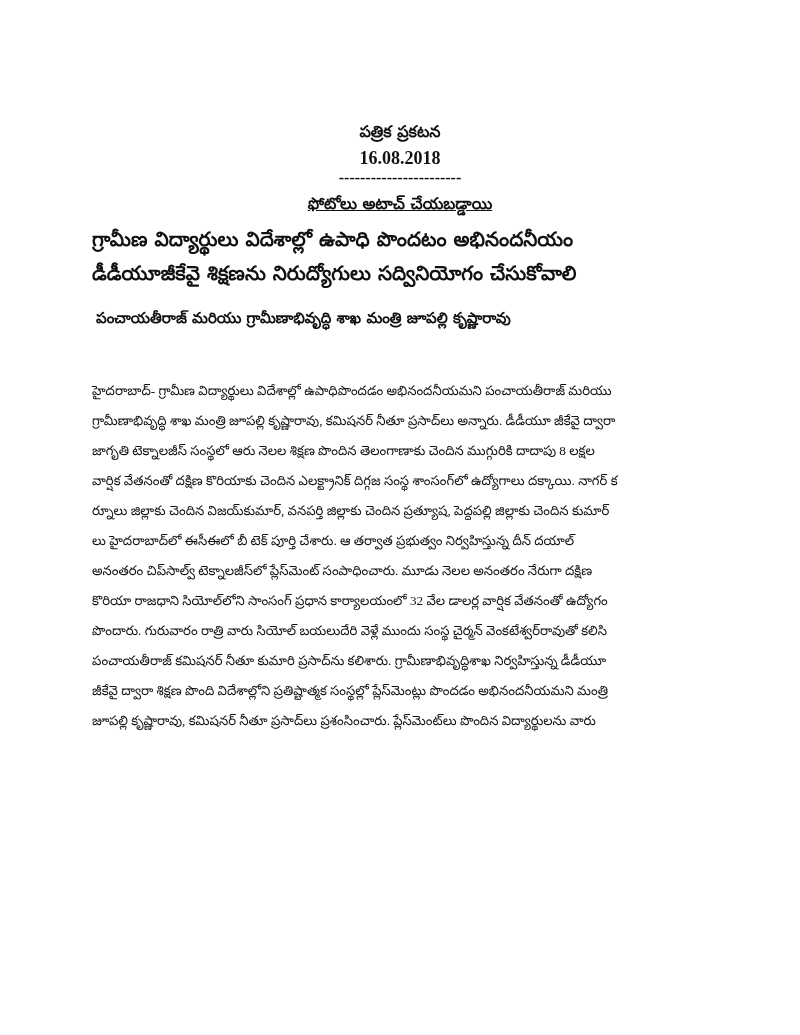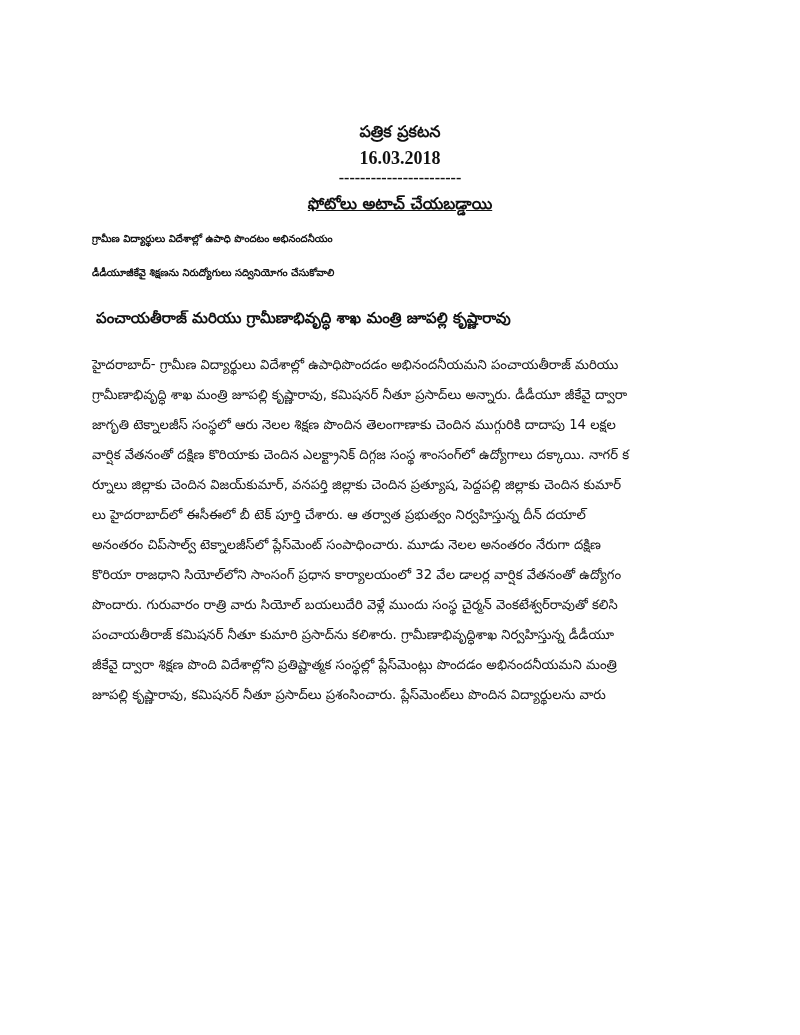--- a/index.html
+++ b/index.html
@@ -56,70 +56,71 @@
     }
     .headlines {
       position: absolute;
       left: 92px;
       top: 222px;
       width: 680px;
     }
     .headline {
       display: block;
       font-weight: bold;
-      font-size: 10px;
+      font-size: 20px;
       line-height: 34px;
       white-space: nowrap;
     }
     .minister-line {
       position: absolute;
       left: 96px;
       top: 306px;
       font-weight: bold;
       font-size: 15px;
       line-height: 24px;
       white-space: nowrap;
     }
     .body-text {
       position: absolute;
       left: 92px;
-      top: 350px;
+      top: 376px;
       width: 640px;
       font-size: 13.2px;
       line-height: 30px;
+      font-family: Liberation Serif, serif;
     }
     .body-line {
       display: block;
       white-space: nowrap;
       overflow: visible;
     }
   </style>
 </head>
 <body>
 
 <div class="page">
 
   <div class="header-block">
     <span class="header-line hdr-title">పత్రిక ప్రకటన</span>
-    <span class="header-line hdr-date">16.03.2018</span>
+    <span class="header-line hdr-date">16.08.2018</span>
     <span class="header-line hdr-dashes">-----------------------</span>
     <span class="header-line hdr-attach">ఫోటోలు అటాచ్ చేయబడ్డాయి</span>
   </div>
 
   <div class="headlines">
     <span class="headline">గ్రామీణ విద్యార్థులు విదేశాల్లో ఉపాధి పొందటం అభినందనీయం</span>
     <span class="headline">డీడీయూజీకేవై శిక్షణను నిరుద్యోగులు సద్వినియోగం చేసుకోవాలి</span>
   </div>
 
   <div class="minister-line">పంచాయతీరాజ్ మరియు గ్రామీణాభివృద్ధి శాఖ మంత్రి జూపల్లి కృష్ణారావు</div>
 
   <div class="body-text">
     <span class="body-line">హైదరాబాద్- గ్రామీణ విద్యార్థులు విదేశాల్లో ఉపాధిపొందడం అభినందనీయమని పంచాయతీరాజ్ మరియు</span>
     <span class="body-line">గ్రామీణాభివృద్ధి శాఖ మంత్రి జూపల్లి కృష్ణారావు, కమిషనర్ నీతూ ప్రసాద్‌లు అన్నారు.  డీడీయూ జీకేవై ద్వారా</span>
-    <span class="body-line">జాగృతి టెక్నాలజీస్ సంస్థలో ఆరు నెలల శిక్షణ పొందిన తెలంగాణాకు చెందిన ముగ్గురికి దాదాపు  14 లక్షల</span>
+    <span class="body-line">జాగృతి టెక్నాలజీస్ సంస్థలో ఆరు నెలల శిక్షణ పొందిన తెలంగాణాకు చెందిన ముగ్గురికి దాదాపు  8 లక్షల</span>
     <span class="body-line">వార్షిక వేతనంతో దక్షిణ కొరియాకు చెందిన ఎలక్ట్రానిక్ దిగ్గజ సంస్థ శాంసంగ్‌లో ఉద్యోగాలు దక్కాయి. నాగర్ క</span>
     <span class="body-line">ర్నూలు జిల్లాకు చెందిన విజయ్‌కుమార్, వనపర్తి జిల్లాకు చెందిన ప్రత్యూష, పెద్దపల్లి జిల్లాకు చెందిన కుమార్</span>
     <span class="body-line">లు హైదరాబాద్‌లో ఈసీఈలో బీ టెక్ పూర్తి చేశారు. ఆ తర్వాత ప్రభుత్వం నిర్వహిస్తున్న దీన్ దయాల్</span>
     <span class="body-line">అనంతరం చిప్‌సాల్వ్ టెక్నాలజీస్‌లో ప్లేస్‌మెంట్ సంపాధించారు. మూడు నెలల అనంతరం నేరుగా దక్షిణ</span>
     <span class="body-line">కొరియా రాజధాని సియోల్‌లోని సాంసంగ్ ప్రధాన కార్యాలయంలో 32 వేల డాలర్ల వార్షిక వేతనంతో ఉద్యోగం</span>
     <span class="body-line">పొందారు. గురువారం రాత్రి వారు సియోల్ బయలుదేరి వెళ్లే ముందు సంస్థ చైర్మన్ వెంకటేశ్వర్‌రావుతో కలిసి</span>
     <span class="body-line">పంచాయతీరాజ్ కమిషనర్ నీతూ కుమారి ప్రసాద్‌ను కలిశారు.  గ్రామీణాభివృద్ధిశాఖ నిర్వహిస్తున్న డీడీయూ</span>
     <span class="body-line">జీకేవై ద్వారా శిక్షణ పొంది విదేశాల్లోని ప్రతిష్టాత్మక సంస్థల్లో ప్లేస్‌మెంట్లు పొందడం అభినందనీయమని మంత్రి</span>
     <span class="body-line">జూపల్లి కృష్ణారావు, కమిషనర్ నీతూ ప్రసాద్‌లు ప్రశంసించారు. ప్లేస్‌మెంట్‌లు పొందిన విద్యార్థులను వారు</span>
   </div>

